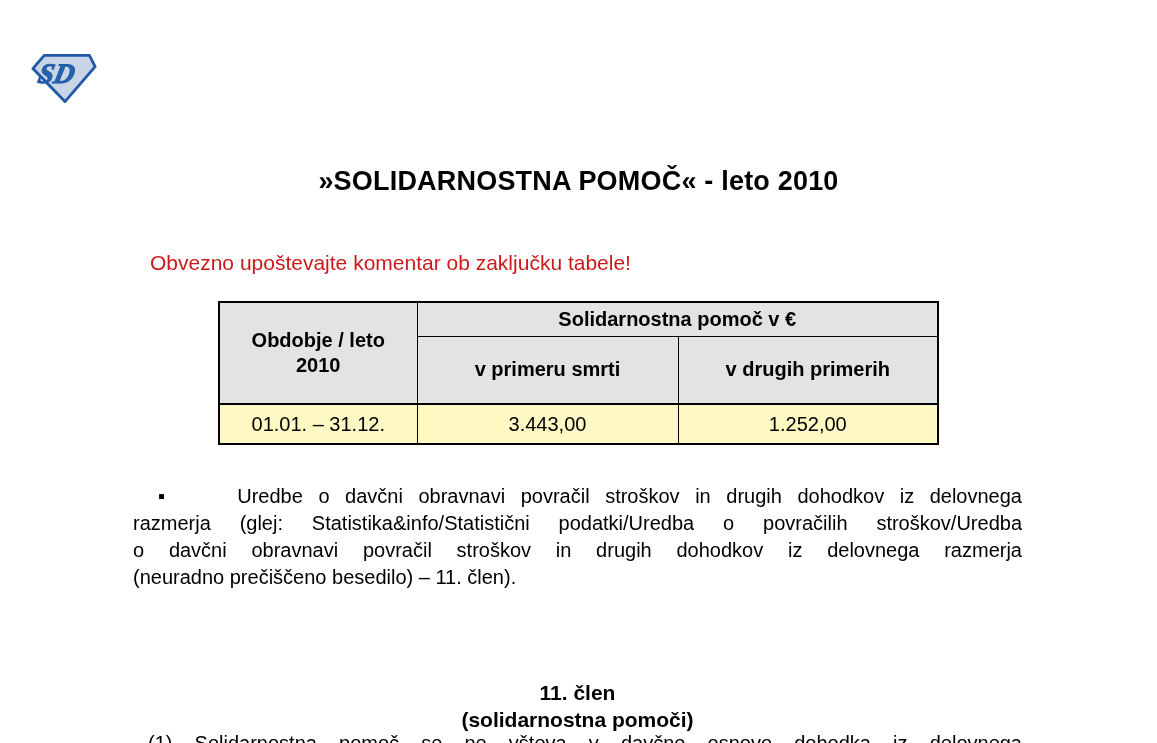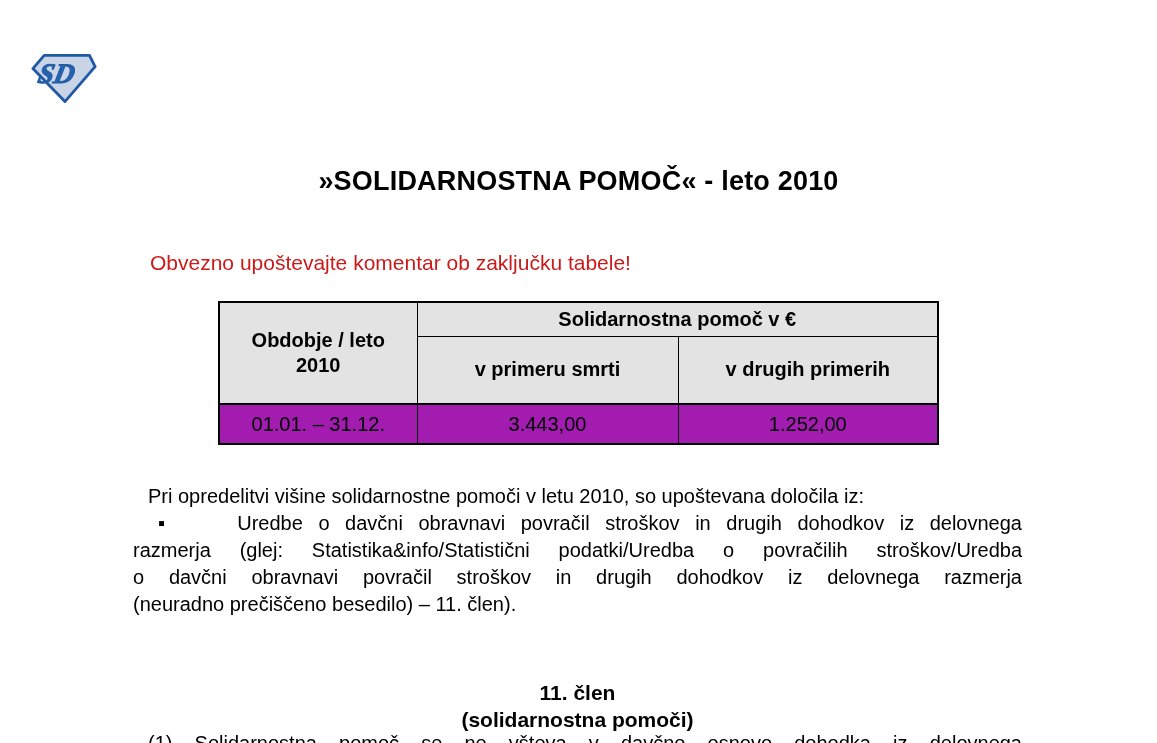--- a/index.html
+++ b/index.html
@@ -45,21 +45,21 @@
     text-align: center;
     vertical-align: middle;
     padding: 0 4px;
     font-size: 20px;
   }
   .tbl { border: 2px solid #000; }
   .tbl .hdr td { background: #e3e3e3; font-weight: bold; }
   .tbl tr.r1 { height: 34px; }
   .tbl tr.r2 { height: 68px; }
   .tbl tr.r3 { height: 40px; }
-  .tbl tr.r3 td { border-top: 2px solid #000; background: #a21caf; font-weight: normal; }
+  .tbl tr.r3 td { border-top: 2px solid #000; background: #fef9c3; font-weight: normal; }
   .corner-line { line-height: 25px; }
 
   
   .body-text {
     position: absolute; left: 133px; top: 483px; width: 889px;
     font-size: 20px; line-height: 27px;
   }
   .line { height: 27px; white-space: nowrap; }
   .just { text-align: justify; text-align-last: justify; white-space: normal; }
   .indent { text-indent: 15px; }
@@ -114,21 +114,20 @@
       </tr>
       <tr class="r3">
         <td>01.01. – 31.12.</td>
         <td>3.443,00</td>
         <td>1.252,00</td>
       </tr>
     </tbody>
   </table>
 
   <div class="body-text">
-    <div class="line indent">Pri opredelitvi višine solidarnostne pomoči v letu 2010, so upoštevana določila iz:</div>
     <div class="line just indent-lg">▪&nbsp;&nbsp;&nbsp; Uredbe o davčni obravnavi povračil stroškov in drugih dohodkov iz delovnega</div>
     <div class="line just">razmerja (glej: Statistika&amp;info/Statistični podatki/Uredba o povračilih stroškov/Uredba</div>
     <div class="line just">o davčni obravnavi povračil stroškov in drugih dohodkov iz delovnega razmerja</div>
     <div class="line">(neuradno prečiščeno besedilo) – 11. člen).</div>
   </div>
 
   <div class="section-heading">
     <div>11. člen</div>
     <div>(solidarnostna pomoči)</div>
   </div>

